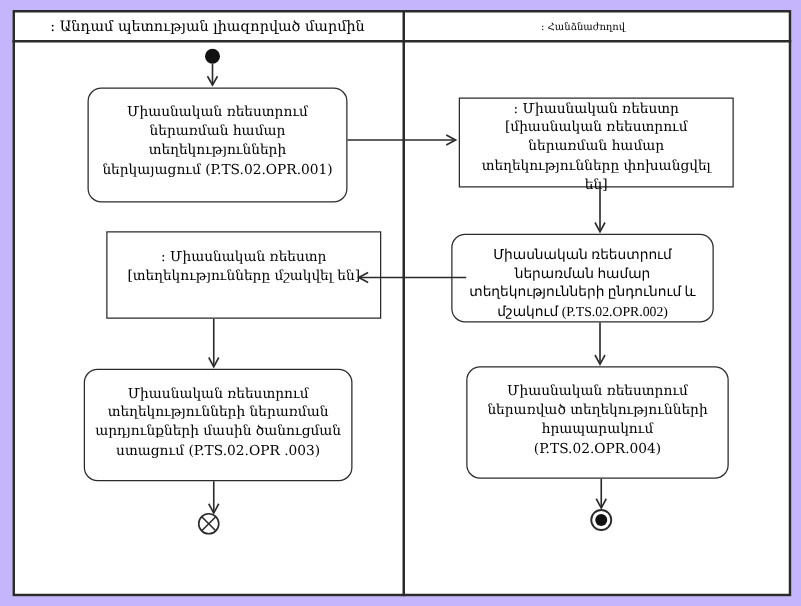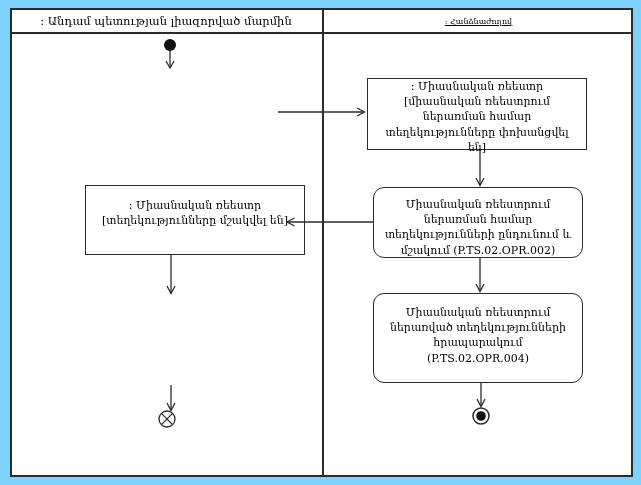--- a/index.html
+++ b/index.html
@@ -1,43 +1,43 @@
 <!DOCTYPE html>
 <html><head>
 <meta charset="utf-8">
 <style>
   html,body{margin:0;padding:0;background:#ffffff;}
   body{
     width:641px;height:485px;overflow:hidden;
     font-family:"DejaVu Serif","DejaVu Sans",serif;
     color:#000;
   }
-  .canvas{position:relative;width:641px;height:485px;background:#7dd3fc;}
+  .canvas{position:relative;width:641px;height:485px;background:#c4b5fd;}
   .frame{
     position:absolute;left:10px;top:8px;width:623px;height:469px;
     border:2px solid #2b2b2b;box-sizing:border-box;background:#fff;
   }
   .lane-divider{position:absolute;left:322px;top:8px;width:2px;height:469px;background:#2b2b2b;}
   .header-bottom{position:absolute;left:10px;top:32px;width:623px;height:2px;background:#2b2b2b;}
   .lane-header{
     position:absolute;top:9px;height:24px;display:flex;align-items:center;justify-content:center;
     white-space:nowrap;
   }
   .lane-header.left{left:10px;width:312px;font-size:11.5px;}
-  .lane-header.right{left:324px;width:309px;font-size:8px;text-decoration:underline;}
+  .lane-header.right{left:312px;width:309px;font-size:8px;}
   .node{
     position:absolute;box-sizing:border-box;background:#fff;
     border:1.5px solid #2b2b2b;text-align:center;
     font-size:11px;line-height:1.38;padding:9px 8px 0 8px;
   }
   .action{border-radius:11px;}
   .object{border-radius:0;}
   #n1{left:70px;top:70px;width:208px;height:92px;padding-top:11px;}
   #nA{left:367px;top:78px;width:220px;height:72px;padding-top:0;}
-  #nB{left:373px;top:187px;width:210px;height:71px;padding-top:9px;}
+  #nB{left:361px;top:187px;width:210px;height:71px;padding-top:9px;font-family:Liberation Serif, serif;}
   #n2{left:65px;top:185px;width:220px;height:70px;padding-top:12px;margin-left:20px;}
   #n3{left:67px;top:295px;width:215px;height:90px;padding-top:11px;}
   #nC{left:373px;top:293px;width:210px;height:90px;padding-top:11px;}
   svg.connectors{position:absolute;left:0;top:0;width:641px;height:485px;pointer-events:none;}
 </style>
 </head>
 <body>
 
 <div class="canvas">
 
@@ -45,27 +45,29 @@
 
   <div class="lane-header left">
     <span>: Անդամ պետության լիազորված մարմին</span>
   </div>
   <div class="lane-header right">
     <span>: Հանձնաժողով</span>
   </div>
   <div class="header-bottom"></div>
   <div class="lane-divider"></div>
 
+  <div class="node action" id="n1">Միասնական ռեեստրում ներառման համար տեղեկությունների ներկայացում (P.TS.02.OPR.001)</div>
 
   <div class="node object" id="nA">: Միասնական ռեեստր [միասնական ռեեստրում ներառման համար տեղեկությունները փոխանցվել են]</div>
 
   <div class="node action" id="nB">Միասնական ռեեստրում ներառման համար տեղեկությունների ընդունում և մշակում (P.TS.02.OPR.002)</div>
 
   <div class="node object" id="n2">: Միասնական ռեեստր [տեղեկությունները մշակվել են]</div>
 
+  <div class="node action" id="n3">Միասնական ռեեստրում տեղեկությունների ներառման արդյունքների մասին ծանուցման ստացում (P.TS.02.OPR .003)</div>
 
   <div class="node action" id="nC">Միասնական ռեեստրում ներառված տեղեկությունների հրապարակում (P.TS.02.OPR.004)</div>
 
   <svg class="connectors" viewBox="0 0 641 485">
     <g stroke="#2b2b2b" stroke-width="1.3" fill="none">
 
       <circle cx="170" cy="45" r="6" fill="#111" stroke="none"></circle>
 
       <g>
         <line x1="170" y1="51" x2="170" y2="68"></line>

